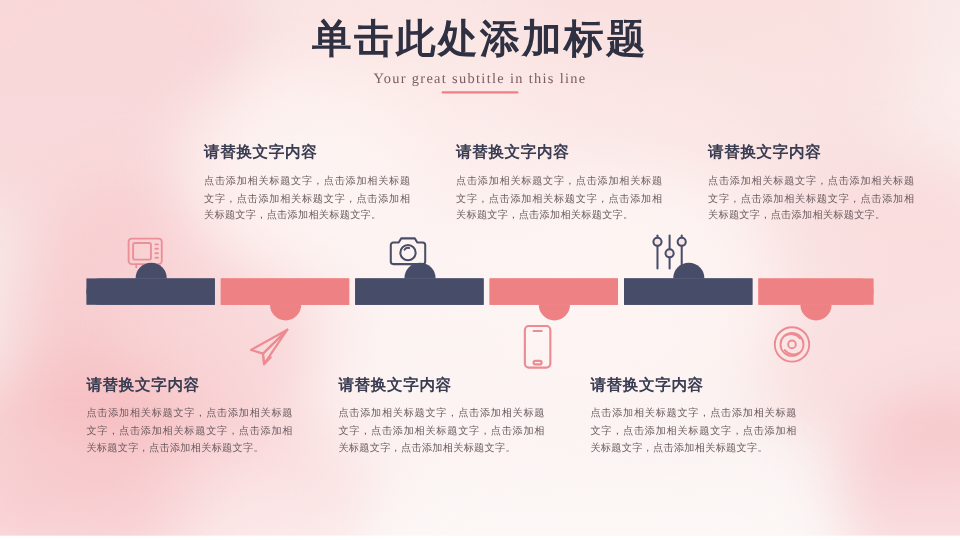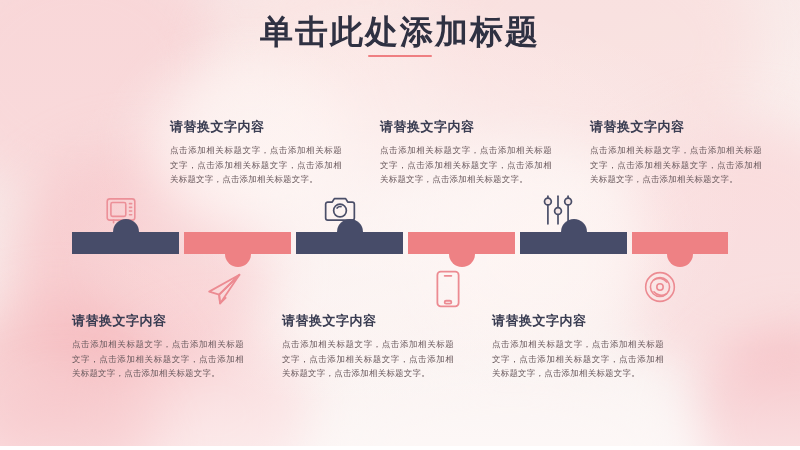--- a/index.html
+++ b/index.html
@@ -169,20 +169,21 @@
   <div class="petal p7"></div>
   <div class="petal p8"></div>
   <div class="petal p9"></div>
   <div class="petal p10"></div>
   <div class="petal p11"></div>
   <div class="petal p12"></div>
   <div class="bg-veil"></div>
 
   <div class="header">
     <div class="slide-title">单击此处添加标题</div>
+    <div class="slide-subtitle">Your great subtitle in this line</div>
     <div class="subtitle-rule"></div>
   </div>
 
   <div class="block top-block" style="left:170px;">
     <h3>请替换文字内容</h3>
     <p>点击添加相关标题文字，点击添加相关标题文字，点击添加相关标题文字，点击添加相关标题文字，点击添加相关标题文字。</p>
   </div>
   <div class="block top-block" style="left:380px;">
     <h3>请替换文字内容</h3>
     <p>点击添加相关标题文字，点击添加相关标题文字，点击添加相关标题文字，点击添加相关标题文字，点击添加相关标题文字。</p>

